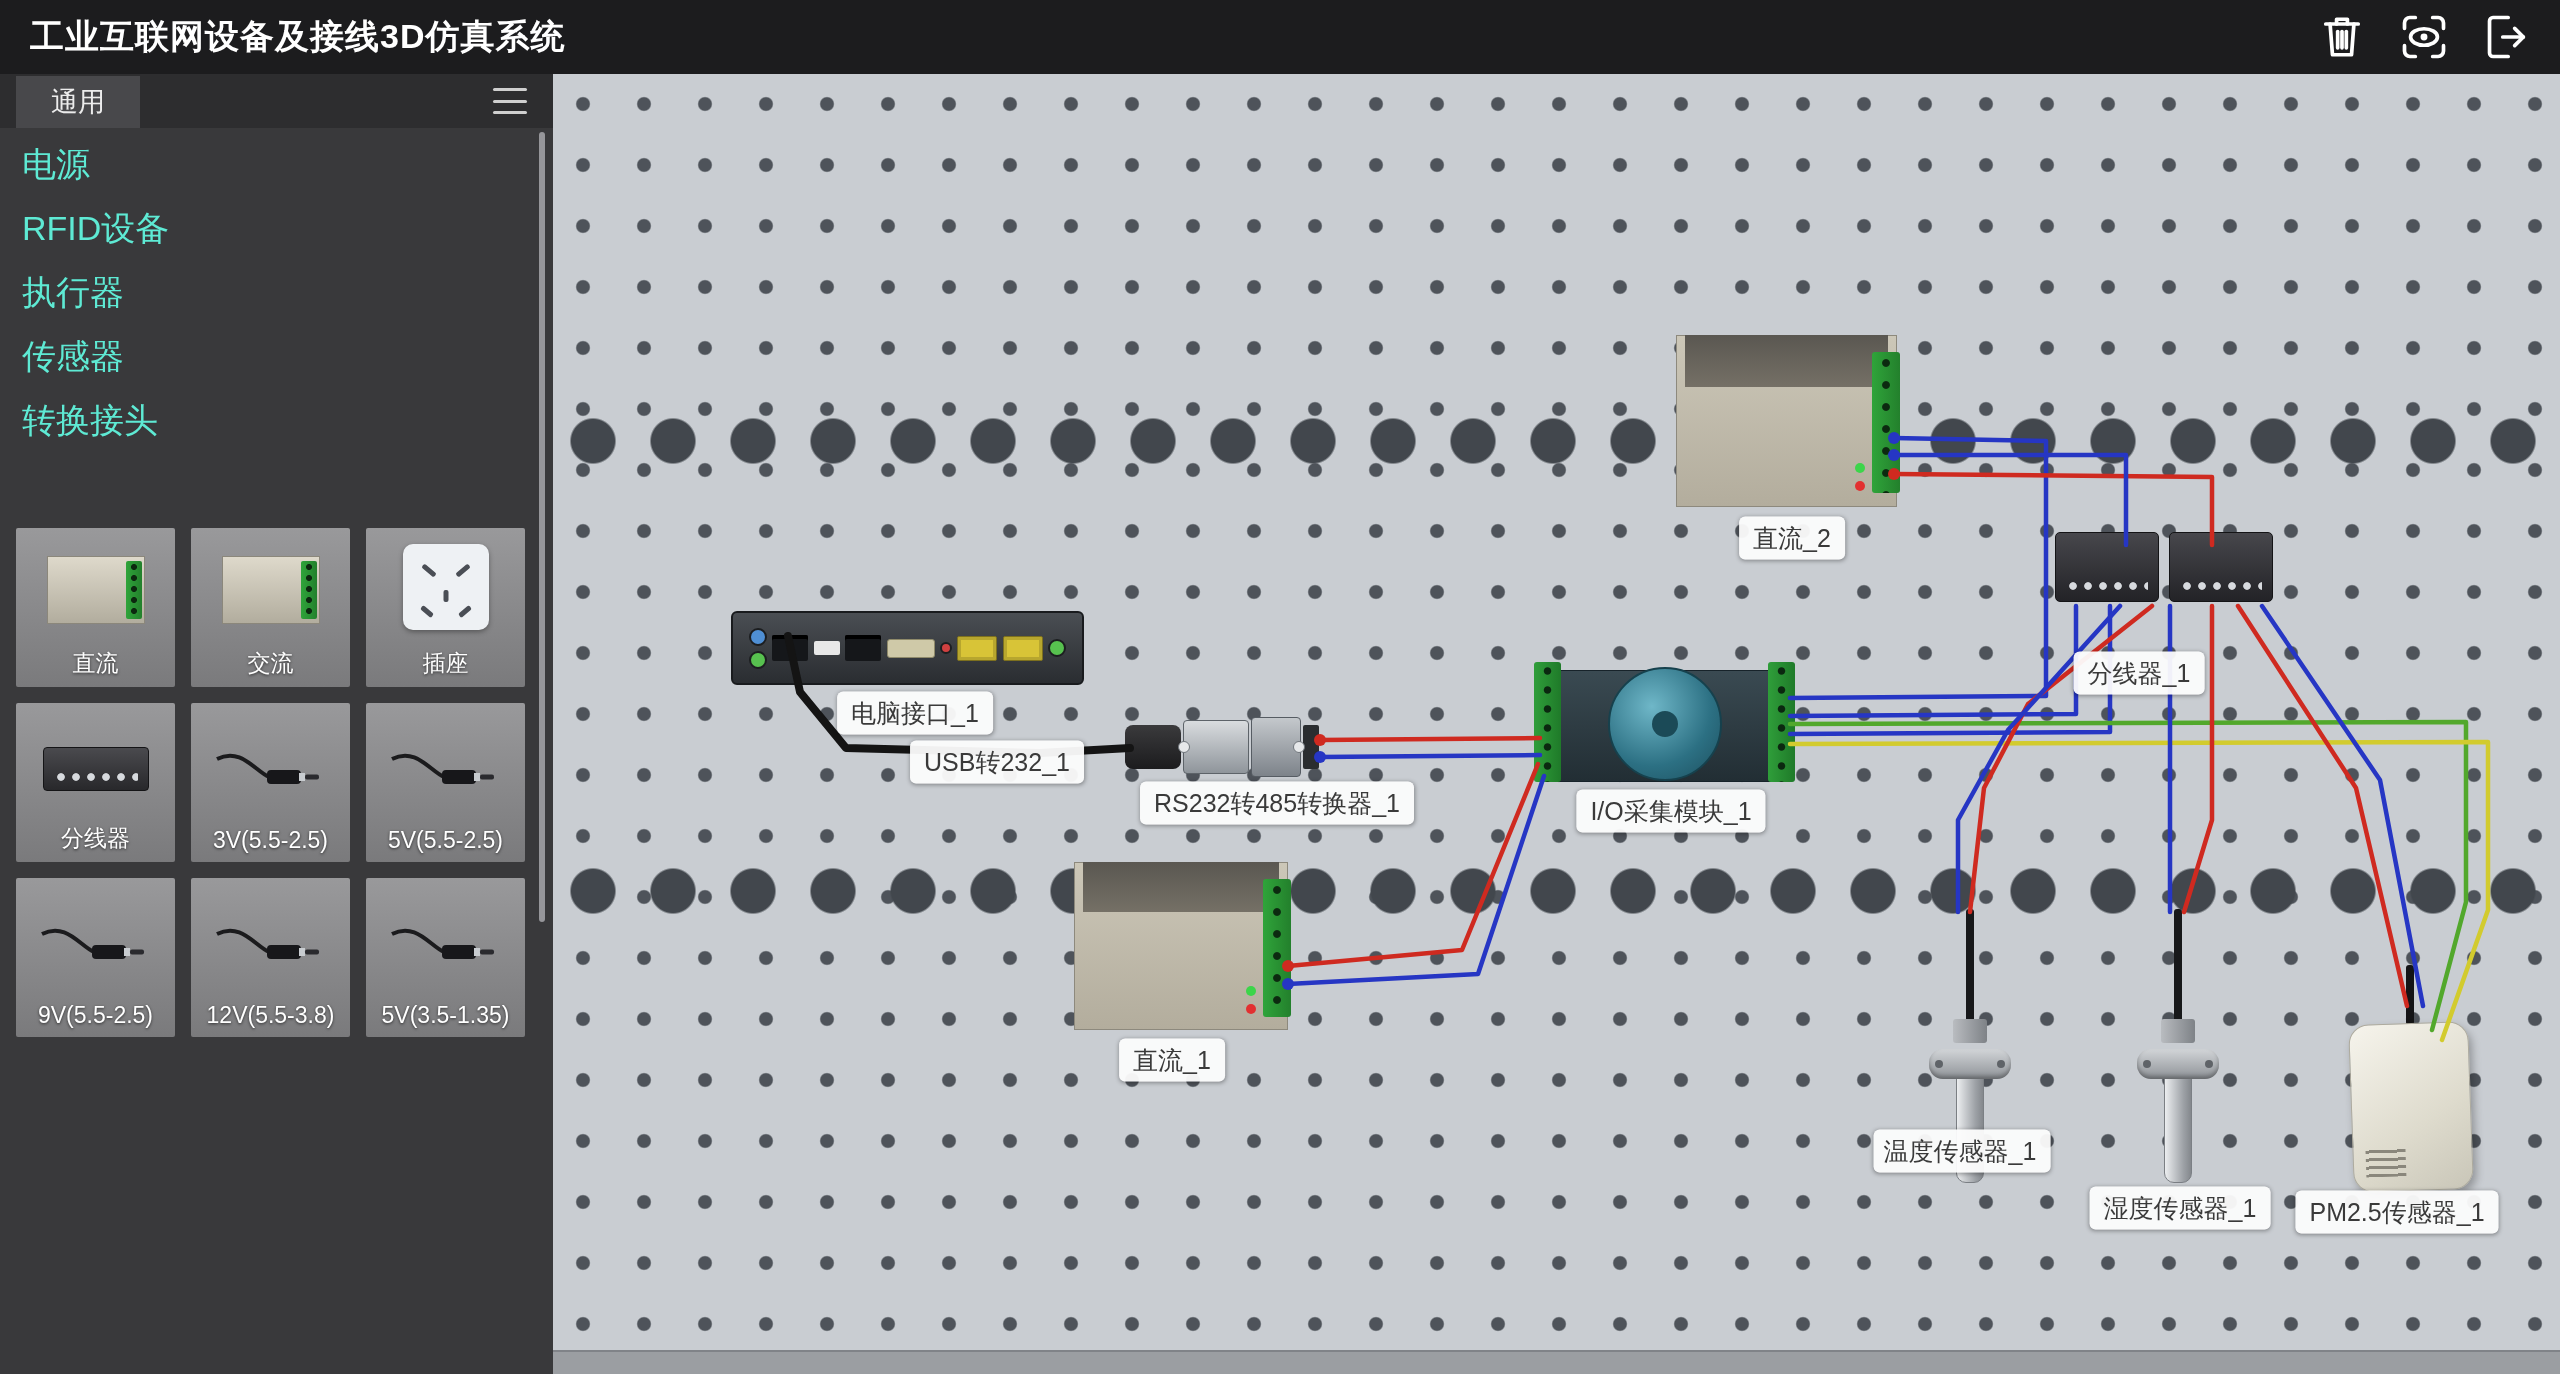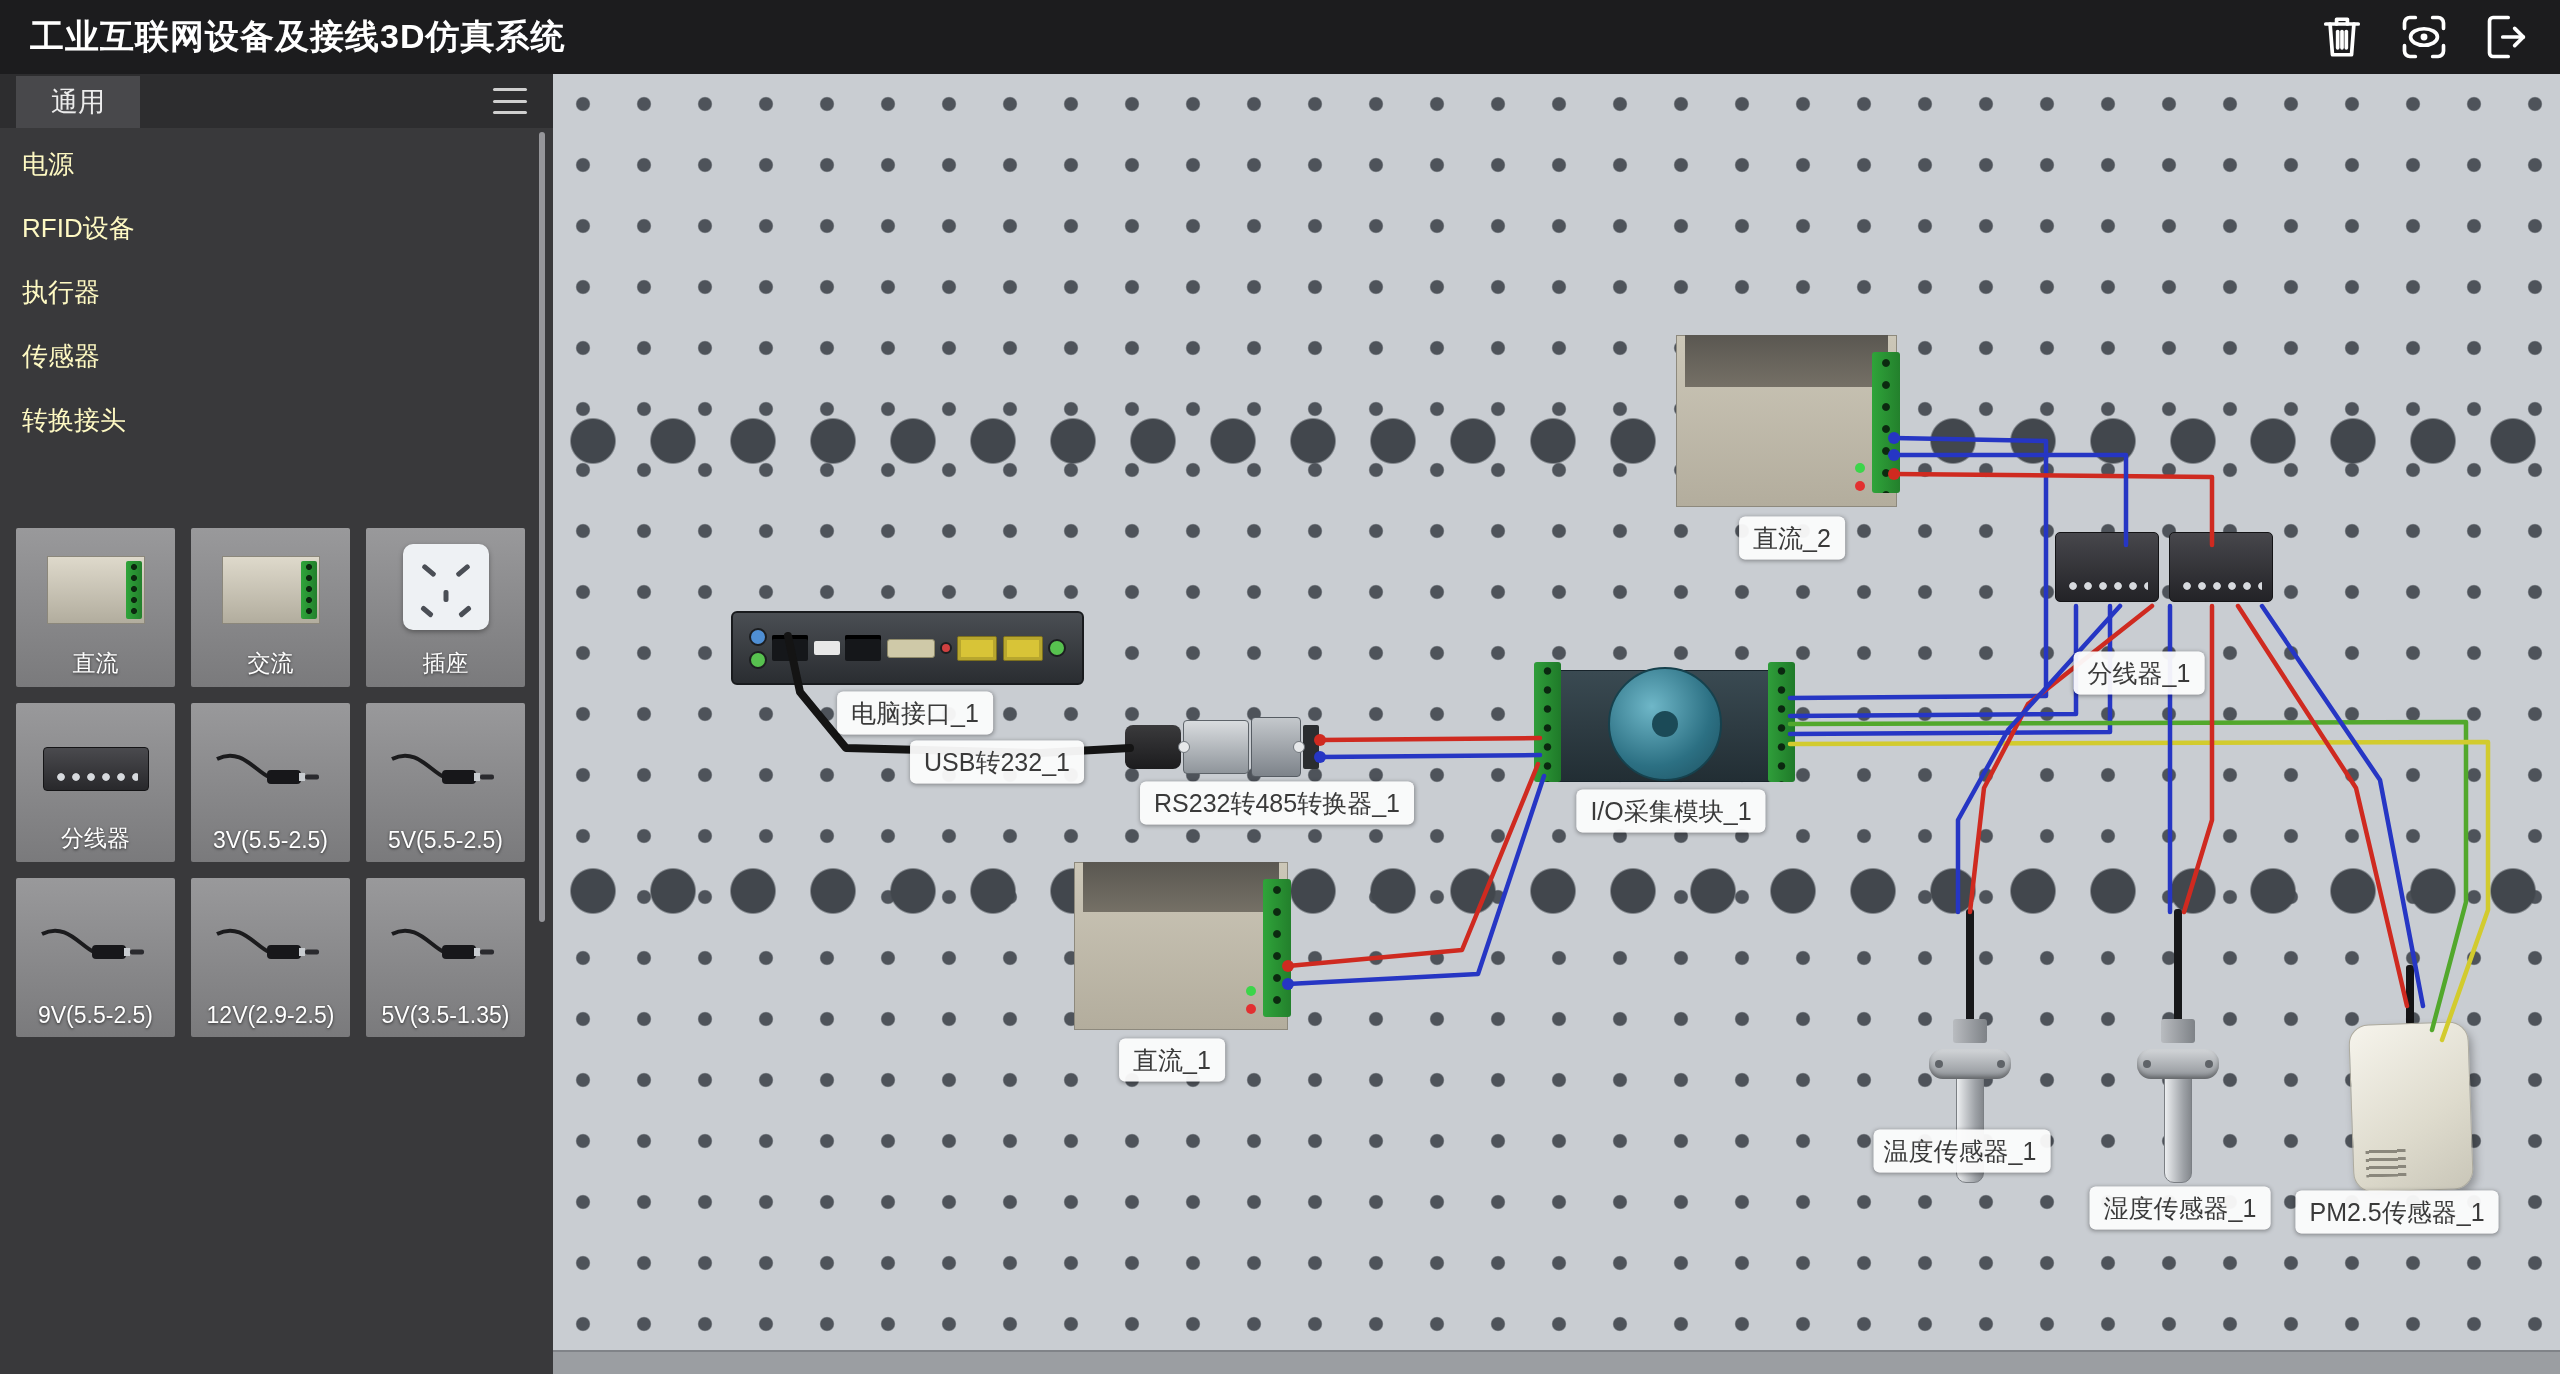--- a/index.html
+++ b/index.html
@@ -16,21 +16,21 @@
   .tool-btn{width:56px;height:56px;display:flex;align-items:center;justify-content:center;cursor:pointer;}
   .tool-btn svg{width:52px;height:52px;stroke:#fff;fill:none;stroke-width:1.7;stroke-linecap:round;stroke-linejoin:round;}
 
   
   .sidebar{position:absolute;left:0;top:74px;width:553px;bottom:0;background:var(--sidebar-bg,#39393b);z-index:20;}
   .sidebar-header{position:absolute;left:0;top:0;right:0;height:54px;background:#2d2d2f;}
   .tab{position:absolute;left:16px;top:2px;width:124px;height:52px;background:#48484b;color:#ececec;font-size:27px;display:flex;align-items:center;justify-content:center;cursor:pointer;}
   .hamburger{position:absolute;right:26px;top:14px;width:34px;height:26px;display:flex;flex-direction:column;justify-content:space-between;cursor:pointer;}
   .hamburger span{display:block;height:3px;background:#cfcfcf;border-radius:2px;}
   .categories{list-style:none;margin:0;padding:0;position:absolute;left:0;top:58px;right:10px;}
-  .categories li{height:64px;line-height:64px;padding-left:22px;color:#fef9c3;font-size:26px;cursor:pointer;}
+  .categories li{height:64px;line-height:64px;padding-left:22px;color:#5eead4;font-size:34px;cursor:pointer;}
   .scrollbar-thumb{position:absolute;right:8px;top:58px;width:6px;height:790px;background:#96969a;border-radius:3px;}
   .cards{position:absolute;left:16px;top:454px;display:grid;grid-template-columns:repeat(3,159px);grid-auto-rows:159px;gap:16px;}
   .card{position:relative;background:linear-gradient(180deg,#99999b 0%,#7a7a7c 100%);border-radius:2px;cursor:pointer;overflow:hidden;}
   .card-label{position:absolute;bottom:8px;left:0;width:100%;text-align:center;color:#fff;font-size:23px;text-shadow:0 1px 3px rgba(0,0,0,.65);white-space:nowrap;}
   
   .thumb-psu{position:relative;width:96px;height:66px;margin:28px auto 0;background:linear-gradient(180deg,#ded9cb,#b2ad9e);border:1px solid #8b877b;}
   .thumb-psu .term{position:absolute;right:2px;top:4px;bottom:4px;width:16px;border-radius:2px;
     background-image:radial-gradient(circle 3px at 50% 6px,#0c280f 2.6px,transparent 3.4px),linear-gradient(90deg,#2fa43a,#23802c);
     background-size:16px 11px,100% 100%;}
   .thumb-socket{position:relative;width:86px;height:86px;margin:16px auto 0;background:#eef1f4;border-radius:10px;box-shadow:0 2px 5px rgba(0,0,0,.35);}
@@ -243,21 +243,21 @@
       </svg>
       <div class="card-label">9V(5.5-2.5)</div>
     </div>
     <div class="card">
       <svg class="thumb-plug" width="120" height="80" viewBox="0 0 120 80">
         <path d="M6 22 C 30 10, 44 34, 58 40" stroke="#1b1b1d" stroke-width="4" fill="none"></path>
         <rect x="56" y="33" width="34" height="14" rx="4" fill="#17171a"></rect>
         <rect x="88" y="36" width="6" height="8" fill="#c8ccd0"></rect>
           <rect x="94" y="37.5" width="14" height="5" rx="2" fill="#2a2a2e"></rect>
       </svg>
-      <div class="card-label">12V(2.9-2.5)</div>
+      <div class="card-label">12V(5.5-3.8)</div>
     </div>
     <div class="card">
       <svg class="thumb-plug" width="120" height="80" viewBox="0 0 120 80">
         <path d="M6 22 C 30 10, 44 34, 58 40" stroke="#1b1b1d" stroke-width="4" fill="none"></path>
         <rect x="56" y="33" width="34" height="14" rx="4" fill="#17171a"></rect>
         <rect x="88" y="36" width="6" height="8" fill="#c8ccd0"></rect>
           <rect x="94" y="37.5" width="14" height="5" rx="2" fill="#2a2a2e"></rect>
       </svg>
       <div class="card-label">5V(3.5-1.35)</div>
     </div>

